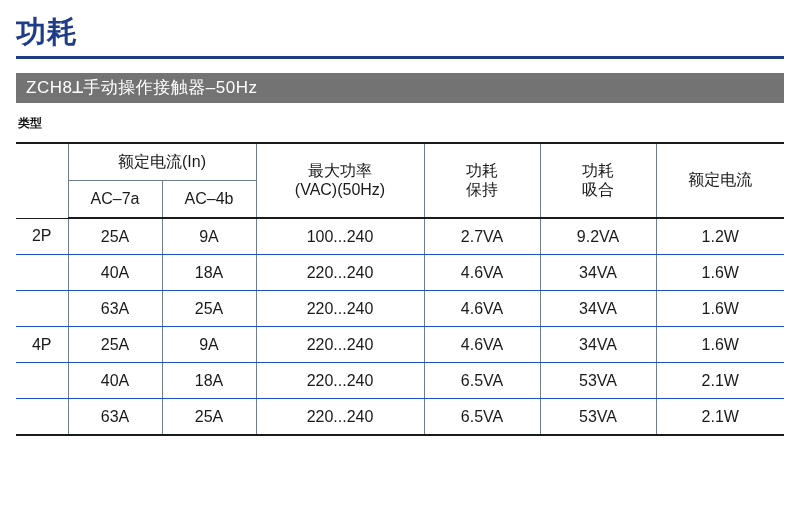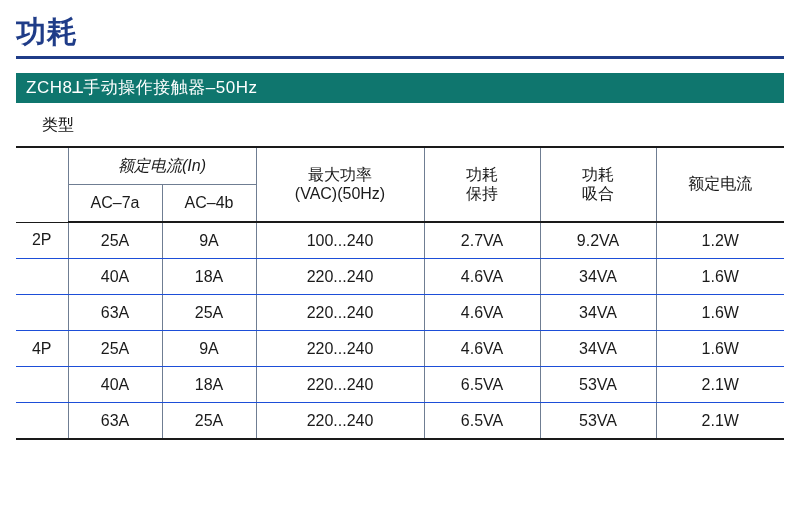--- a/index.html
+++ b/index.html
@@ -29,34 +29,33 @@
     padding-top: 14px;
     padding-bottom: 6px;
     line-height: 1.2;
   }
   .title-rule {
     height: 3px;
     background: #1f3c88;
     margin-bottom: 14px;
   }
   .band {
-    background: #0f766e;
+    background: #737373;
     color: #ffffff;
     font-size: 17px;
     height: 30px;
     line-height: 30px;
     padding-left: 10px;
     letter-spacing: 0.5px;
   }
   .subhead {
-    font-size: 16px;
-    font-weight: normal;
+    font-size: 12px;
+    font-weight: bold;
     padding: 12px 2px 10px 2px;
     color: #111;
-    margin-left: 24px;
   }
   table.spec {
     border-collapse: collapse;
     width: 768px;
     table-layout: fixed;
     font-size: 16px;
   }
   table.spec td, table.spec th {
     text-align: center;
     vertical-align: middle;
@@ -71,21 +70,20 @@
     border-left: 1px solid #6f7d92;
   }
   .hdr-row1 td, .hdr-row2 td {
     height: 36px;
   }
   .hdr-strong-bottom {
     border-bottom: 2px solid #1a1a1a;
   }
   .hdr-thin-bottom {
     border-bottom: 1px solid #6f7d92;
-    font-style: italic;
   }
   .body-row td {
     height: 35px;
     border-bottom: 1px solid #1d4ed8;
   }
   .group-sep td {
     border-top: 1.5px solid #1a1a1a;
   }
   .last-row td {
     border-bottom: 2px solid #1a1a1a;

